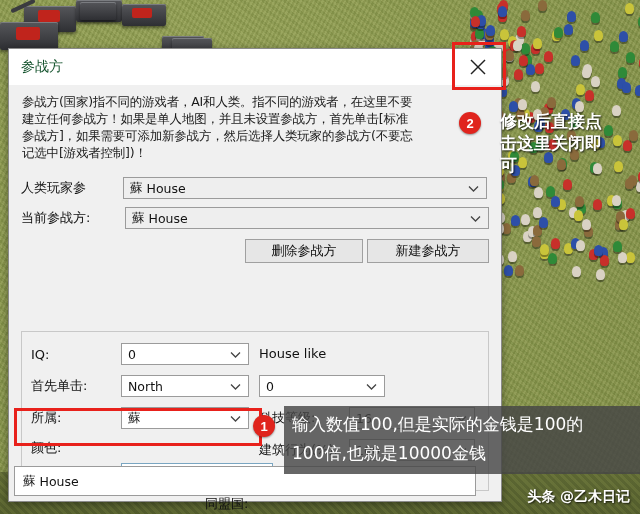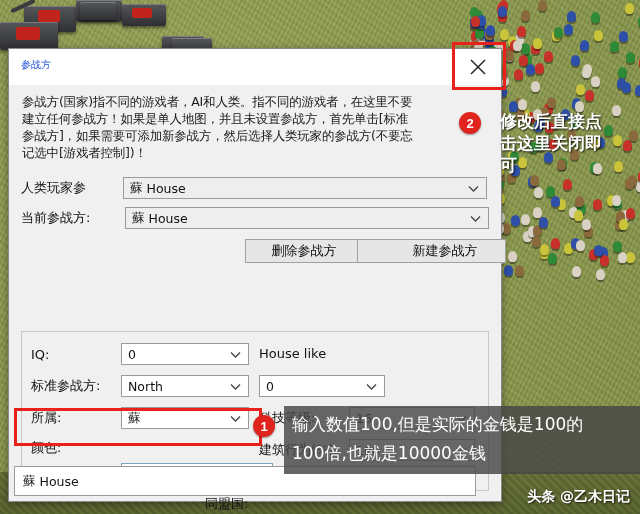--- a/index.html
+++ b/index.html
@@ -28,21 +28,21 @@
         background:linear-gradient(#55565a,#2e2f33);
         box-shadow:inset 0 1px 0 #7a7c80, 0 2px 3px rgba(0,0,0,.45);}
   .tank .turret{position:absolute;background:#c0241c;border-radius:2px;}
   .tank .barrel{position:absolute;background:#3a3b3f;height:4px;border-radius:2px;}
 
   
   #dialog{position:absolute;left:8px;top:48px;width:492px;height:452px;
     background:#f0f0f0;border:1px solid #8a8a8a;
     box-shadow:0 2px 8px rgba(0,0,0,.4);}
   #titlebar{height:36px;background:#ffffff;position:relative;}
-  #title-text{position:absolute;left:12px;top:9px;font-size:10px;color:#1d4ed8;
+  #title-text{position:absolute;left:12px;top:9px;font-size:14px;color:#14532d;
     font-family:"DejaVu Sans","Liberation Sans",sans-serif;}
   #close-btn{position:absolute;right:0;top:0;width:46px;height:36px;
     display:flex;align-items:center;justify-content:center;background:#fff;
     cursor:pointer;}
   #close-btn svg{display:block;}
 
   #desc{position:absolute;left:1px;top:36px;right:1px;height:84px;
     background:#f0f0f0;padding:8px 12px 0 12px;box-sizing:border-box;}
   #desc p{margin:0;font-size:12.5px;line-height:17px;color:#1a1a1a;
     font-family:"DejaVu Sans","Liberation Sans",sans-serif;letter-spacing:-0.2px;}
@@ -422,38 +422,38 @@
       <span class="val">House</span>
       <span class="chev">
         <svg width="11" height="7" viewBox="0 0 11 7">
             <path d="M1 1 L5.5 5.5 L10 1" stroke="#444" stroke-width="1.3" fill="none"></path>
           </svg>
       </span>
     </div>
   </div>
 
   <div class="btn" style="position:absolute;left:236px;top:190px;width:116px;">删除参战方</div>
-  <div class="btn" style="position:absolute;left:348px;top:190px;width:120px;padding-left:27px;">新建参战方</div>
+  <div class="btn" style="position:absolute;left:358px;top:190px;width:120px;">新建参战方</div>
 
   <div id="groupbox"></div>
 
   <div class="row" style="left:22px;top:294px;">
     <div class="lbl" style="width:90px;">IQ:</div>
     <div class="combo white" style="width:128px;">
       <span class="val">0</span>
       <span class="chev">
         <svg width="11" height="7" viewBox="0 0 11 7">
             <path d="M1 1 L5.5 5.5 L10 1" stroke="#444" stroke-width="1.3" fill="none"></path>
           </svg>
       </span>
     </div>
   </div>
 
   <div class="row" style="left:22px;top:326px;">
-    <div class="lbl" style="width:90px;">标准参战方:</div>
+    <div class="lbl" style="width:90px;">首先单击:</div>
     <div class="combo white" style="width:128px;">
       <span class="val">North</span>
       <span class="chev">
         <svg width="11" height="7" viewBox="0 0 11 7">
             <path d="M1 1 L5.5 5.5 L10 1" stroke="#444" stroke-width="1.3" fill="none"></path>
           </svg>
       </span>
     </div>
   </div>
 

